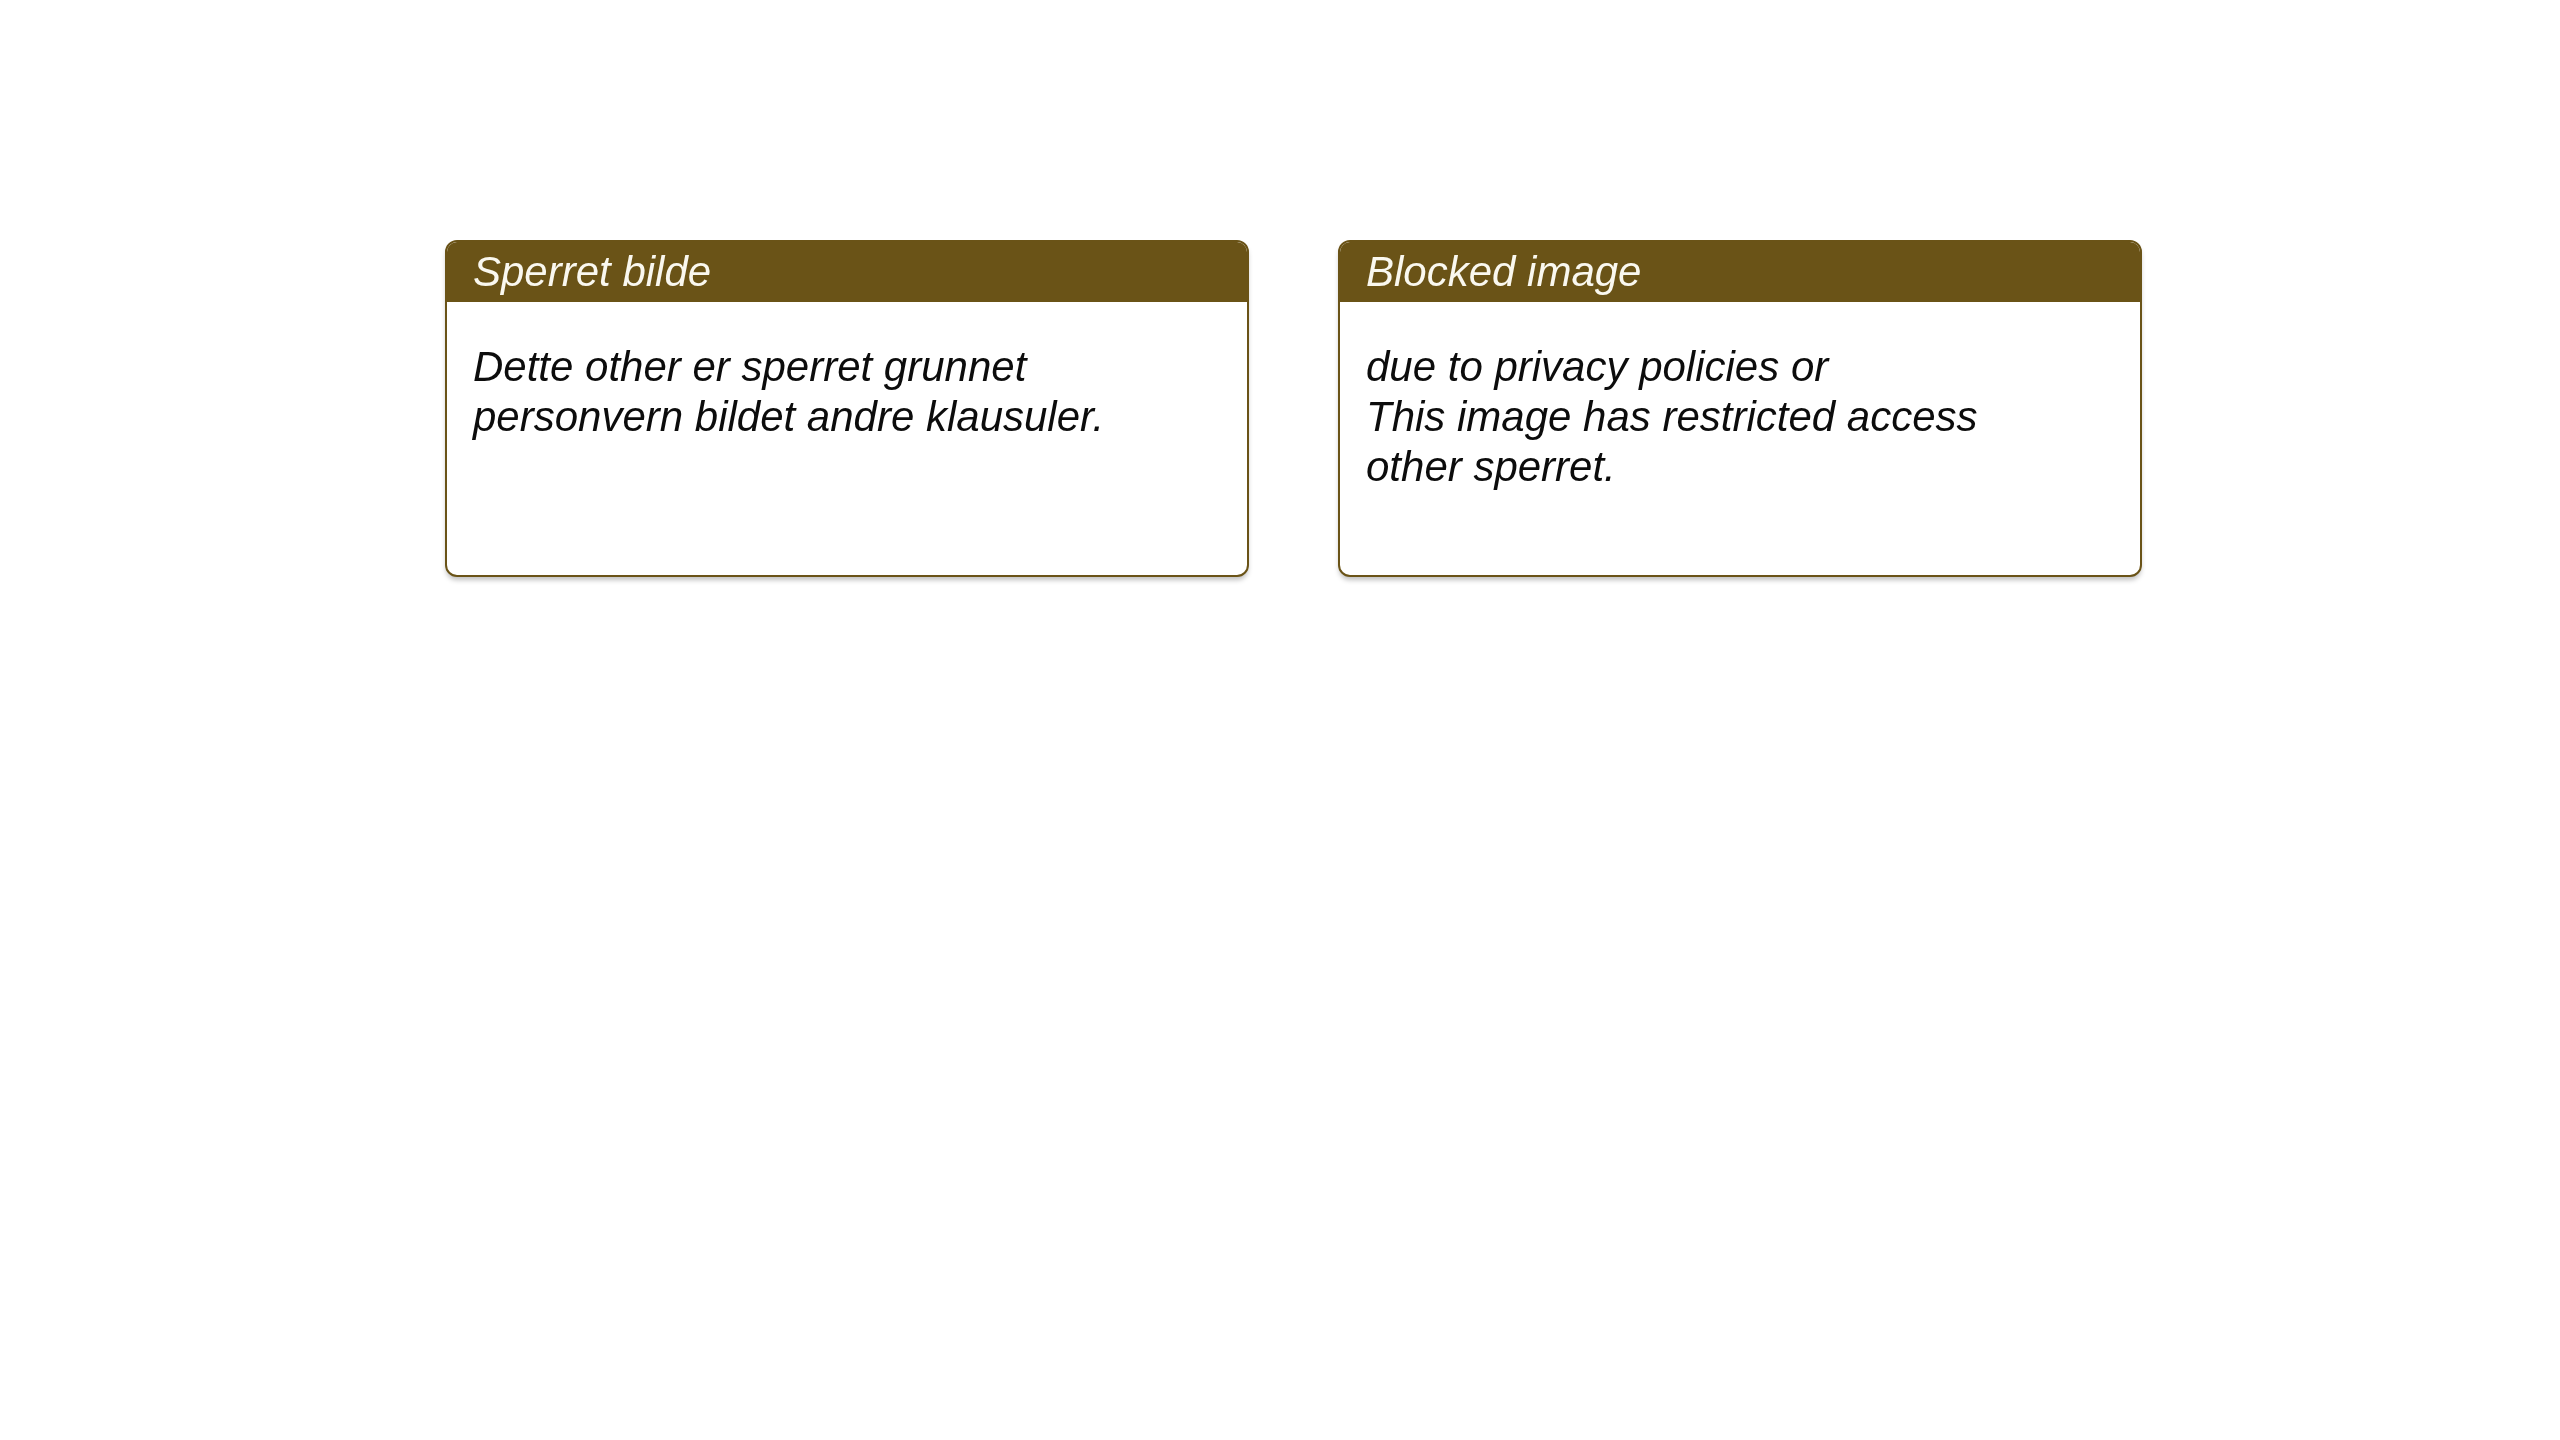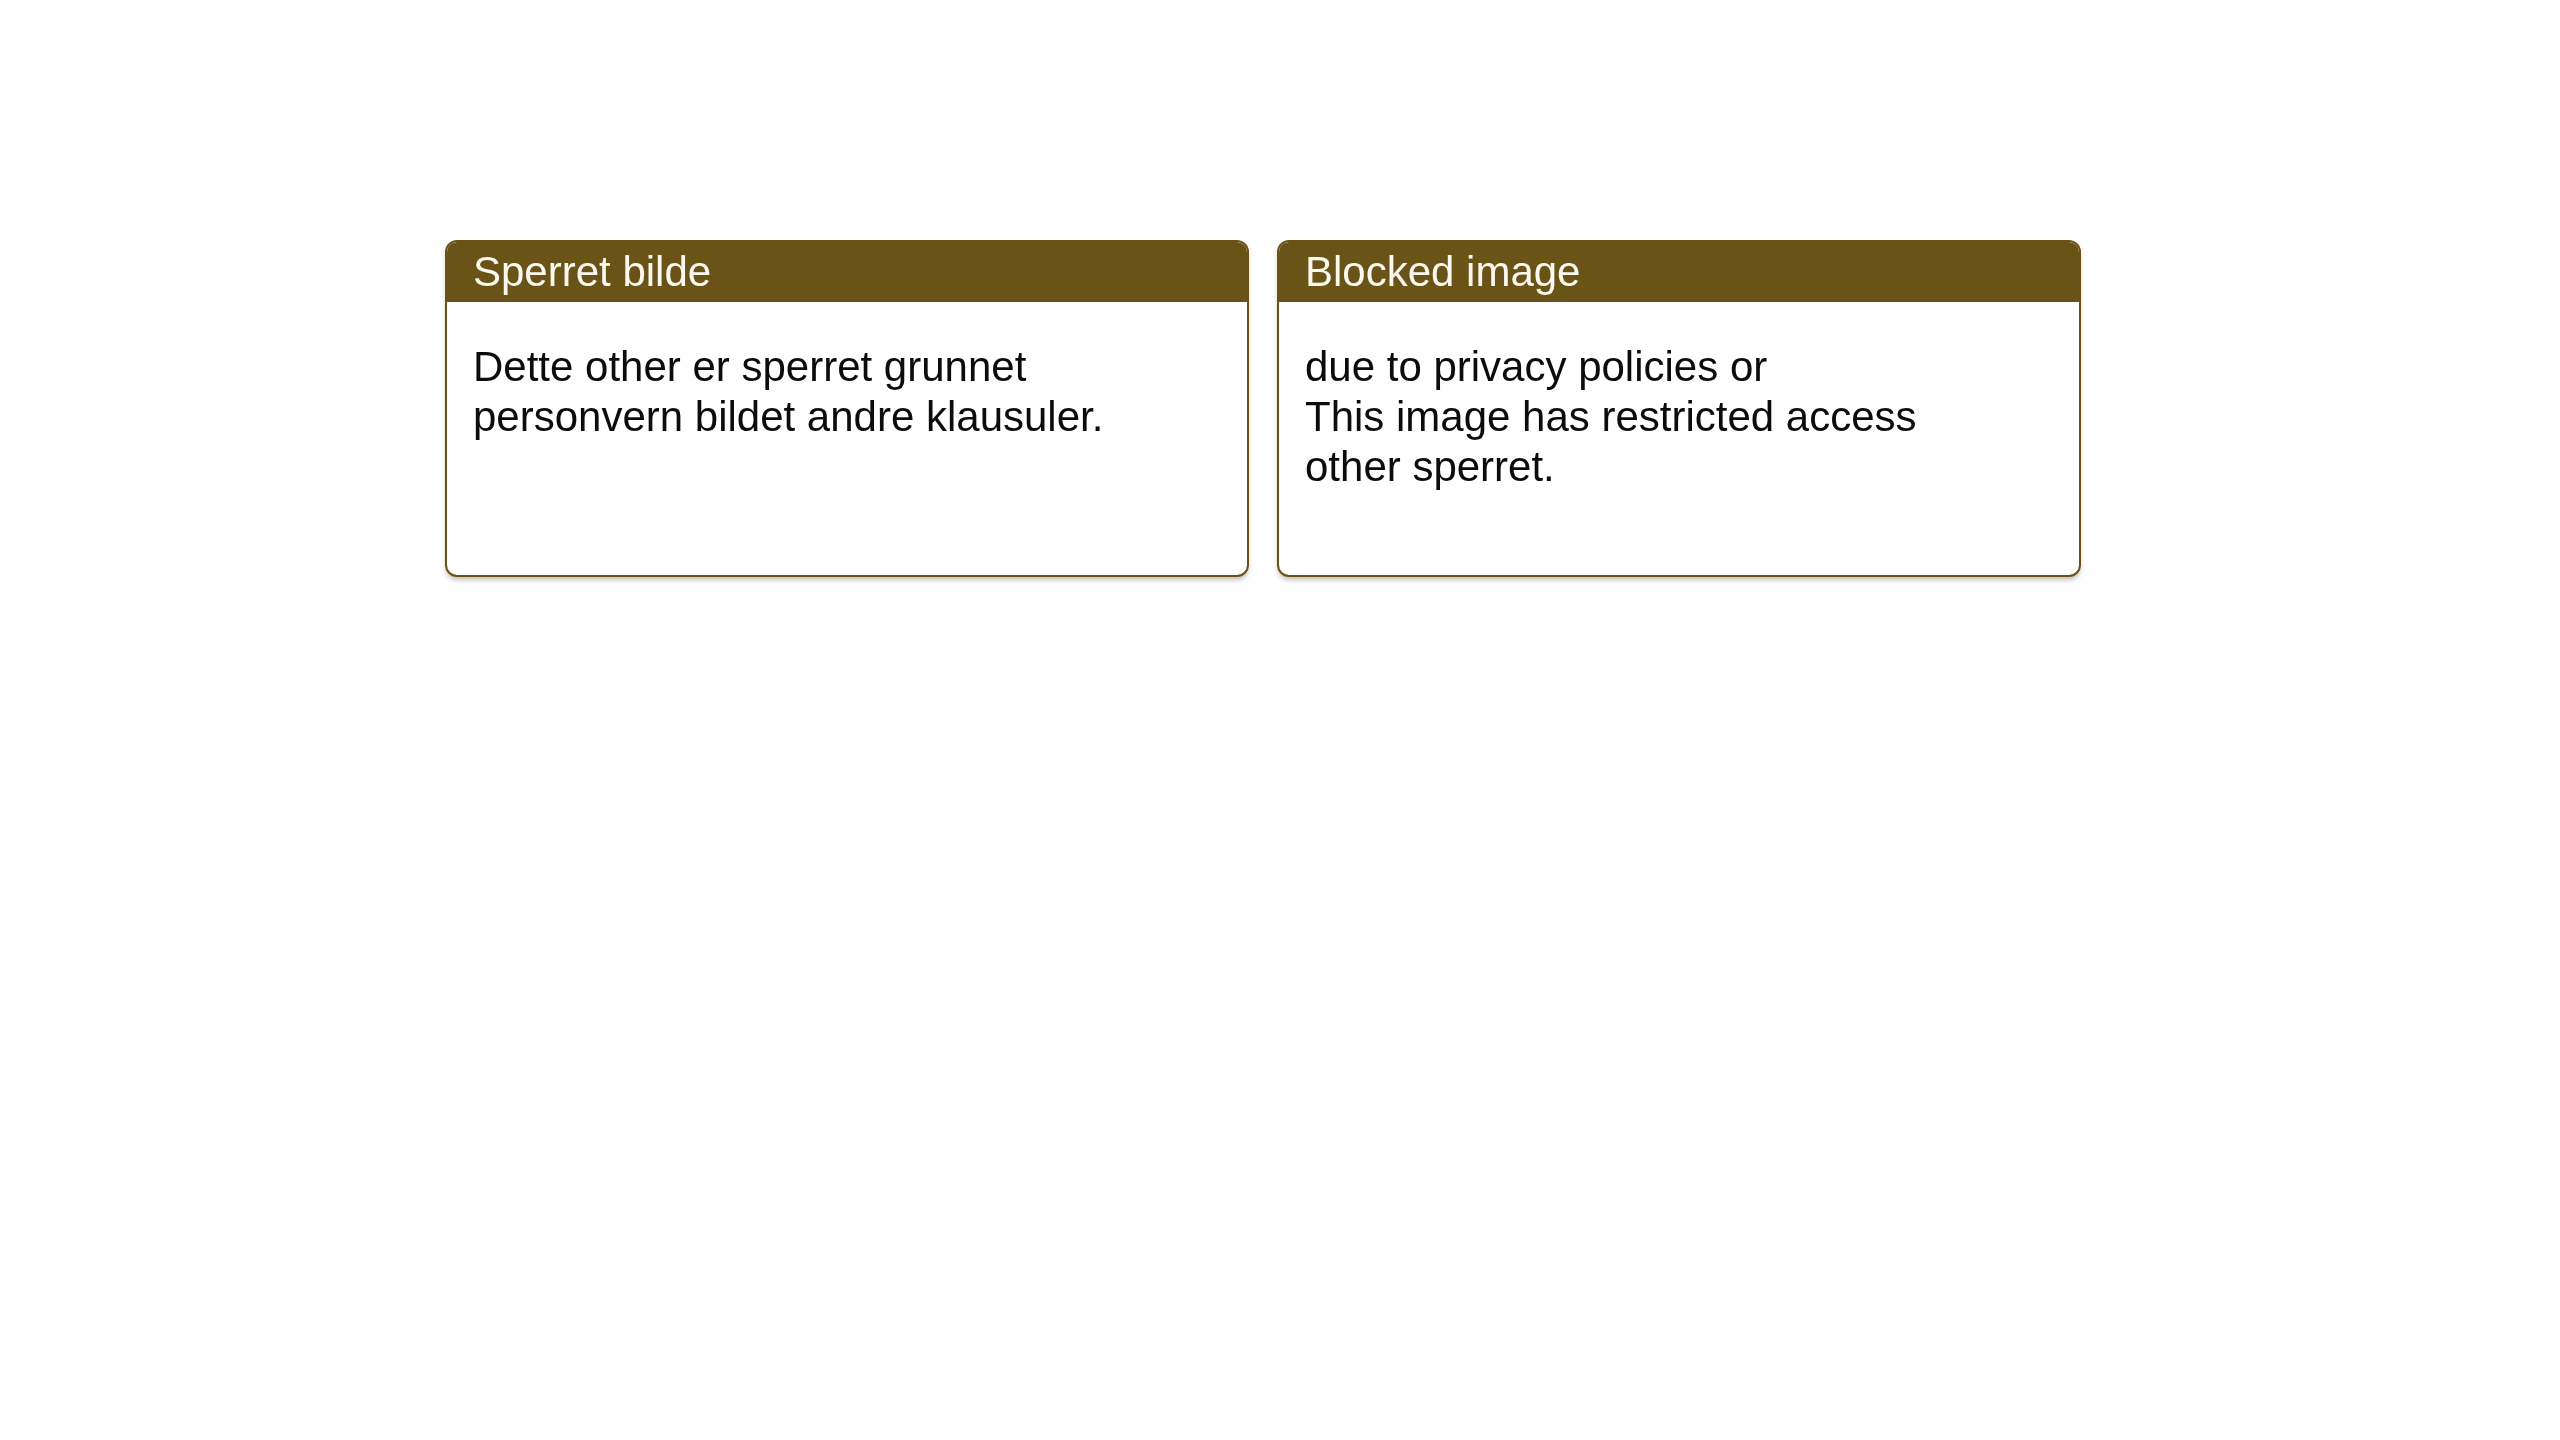--- a/index.html
+++ b/index.html
@@ -1,37 +1,37 @@
 <!DOCTYPE html>
 <html style="--accent: #6a5317; --header-text: #faf8ef; --body-text: #0c0c0c; --page-bg: #ffffff;"><head>
 <meta charset="utf-8">
 <style>
   :root{
     --accent:#6a5317;
     --header-text:#faf8ef;
     --body-text:#0c0c0c;
     --page-bg:#ffffff;
   }
-  *{margin:0;padding:0;box-sizing:border-box;}
+  *{margin:0;padding:0;box-sizing:border-box;font-style:italic;}
   html,body{width:2560px;height:1440px;background:var(--page-bg);overflow:hidden;}
   body{font-family:"Liberation Sans","DejaVu Sans",sans-serif;position:relative;}
 
   .card{
     position:absolute;
     top:240px;
     width:804px;
     height:337px;
     background:#ffffff;
     border:2px solid var(--accent);
     border-radius:12px;
     box-shadow:0 4px 5px -1px rgba(0,0,0,0.25);
     overflow:hidden;
   }
   .card.left{left:445px;}
-  .card.right{left:1277px;}
+  .card.right{left:1338px;}
 
   .card-header{
     height:60px;
     background:var(--accent);
     color:var(--header-text);
     display:flex;
     align-items:center;
     padding:0 26px;
     font-size:42px;
     line-height:60px;

